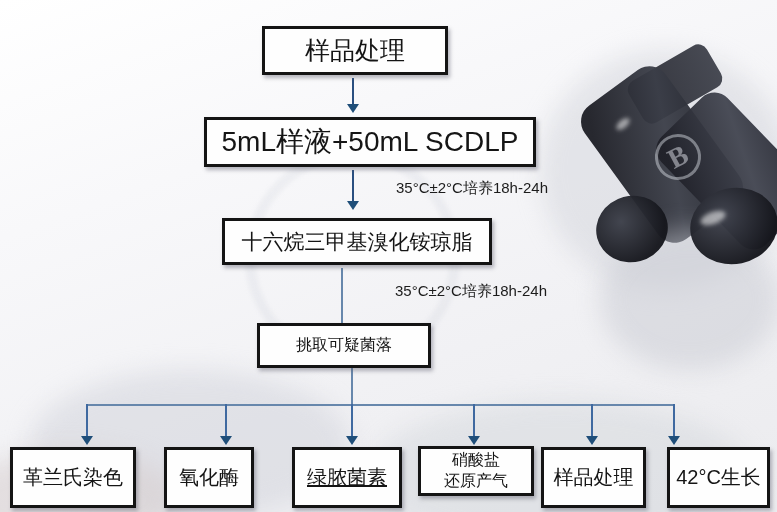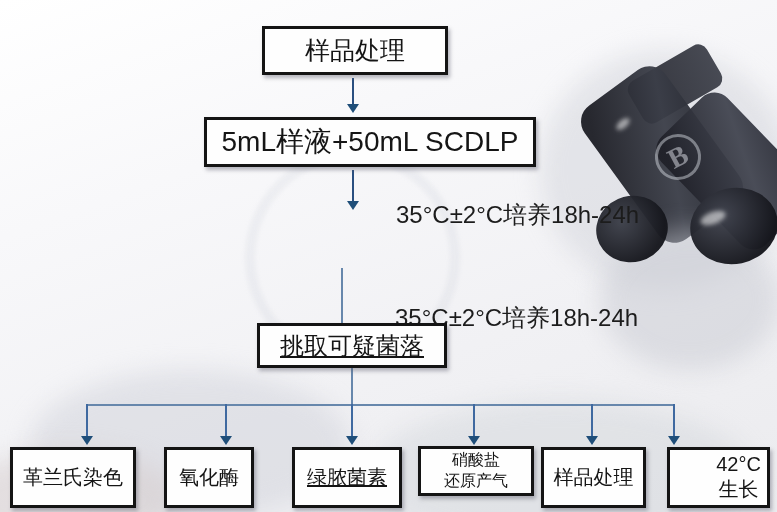--- a/index.html
+++ b/index.html
@@ -67,31 +67,31 @@
   .node {
     position: absolute; background: #fefefe;
     border: 3px solid #141414;
     box-shadow: 2px 3px 4px rgba(95,95,110,0.45);
     display: flex; align-items: center; justify-content: center;
     text-align: center; color: #151515; z-index: 5;
   }
   .n1 { left: 262px; top: 26px;  width: 186px; height: 49px; font-size: 25px; }
   .n2 { left: 204px; top: 117px; width: 332px; height: 50px; font-size: 28px; }
   .n3 { left: 222px; top: 218px; width: 270px; height: 47px; font-size: 21px; }
-  .n4 { left: 257px; top: 323px; width: 190px; height: 45px; font-size: 24px; text-decoration: underline; }
+  .n4 { left: 257px; top: 323px; width: 174px; height: 45px; font-size: 16px; }
   .test { top: 447px; height: 61px; font-size: 20px; }
   .t1 { left: 10px;  width: 126px; }
   .t2 { left: 164px; width: 90px;  }
   .t3 { left: 292px; width: 110px; text-decoration: underline; }
   .t4 { left: 418px; top: 446px; width: 116px; height: 50px; font-size: 16px; line-height: 1.3; white-space: pre-line; }
   .t5 { left: 541px; width: 105px; }
-  .t6 { left: 667px; width: 103px; padding-left: 40px; }
+  .t6 { left: 667px; width: 103px; }
 
   .annotation {
-    position: absolute; color: #1c1c1c; font-size: 24px; z-index: 4; white-space: nowrap; margin-top: 20px;
+    position: absolute; color: #1c1c1c; font-size: 15px; z-index: 4; white-space: nowrap;
   }
   .ann1 { left: 396px; top: 179px; }
   .ann2 { left: 395px; top: 282px; }
 
   .cline { position: absolute; z-index: 3; }
   .v { width: 2px; }
   .h { height: 2px; }
   .arrowhead {
     position: absolute; z-index: 3; width: 0; height: 0;
     border-left: 6px solid transparent; border-right: 6px solid transparent;
@@ -141,20 +141,21 @@
   <div class="arrowhead" style="left:346px; top:436px;"></div>
   <div class="cline v branch-line" style="left:473px; top:404px; height:33px;"></div>
   <div class="arrowhead" style="left:468px; top:436px;"></div>
   <div class="cline v branch-line" style="left:591px; top:404px; height:33px;"></div>
   <div class="arrowhead" style="left:586px; top:436px;"></div>
   <div class="cline v branch-line" style="left:673px; top:404px; height:33px;"></div>
   <div class="arrowhead" style="left:668px; top:436px;"></div>
 
   <div class="node n1">样品处理</div>
   <div class="node n2">5mL样液+50mL SCDLP</div>
+  <div class="node n3">十六烷三甲基溴化铵琼脂</div>
   <div class="node n4">挑取可疑菌落</div>
 
   <div class="annotation ann1">35°C±2°C培养18h-24h</div>
   <div class="annotation ann2">35°C±2°C培养18h-24h</div>
 
   <div class="node test t1">革兰氏染色</div>
   <div class="node test t2">氧化酶</div>
   <div class="node test t3">绿脓菌素</div>
   <div class="node test t4">硝酸盐
 还原产气</div>

